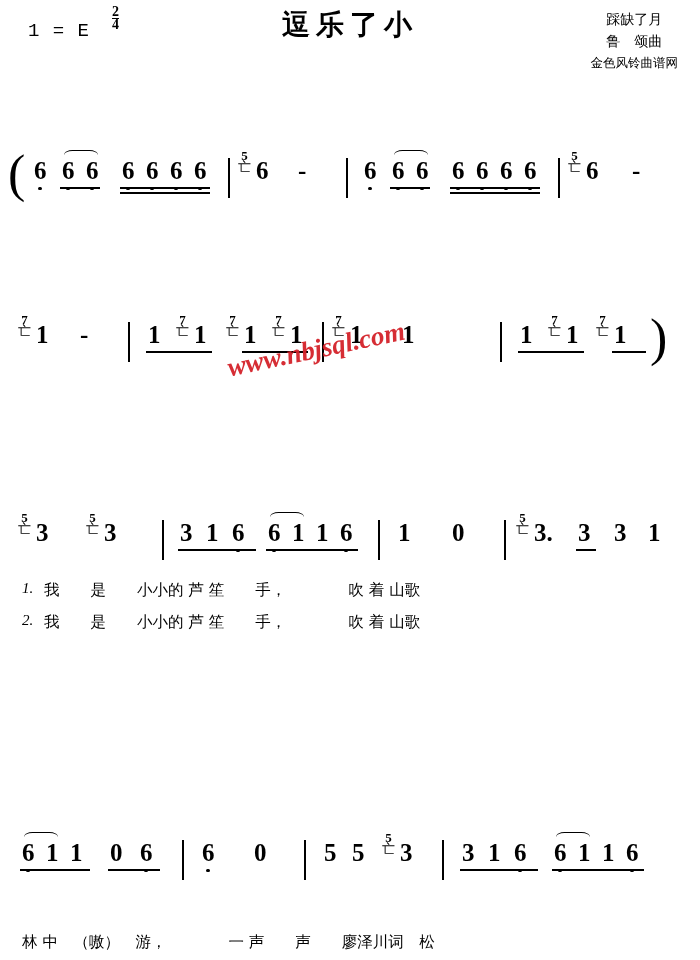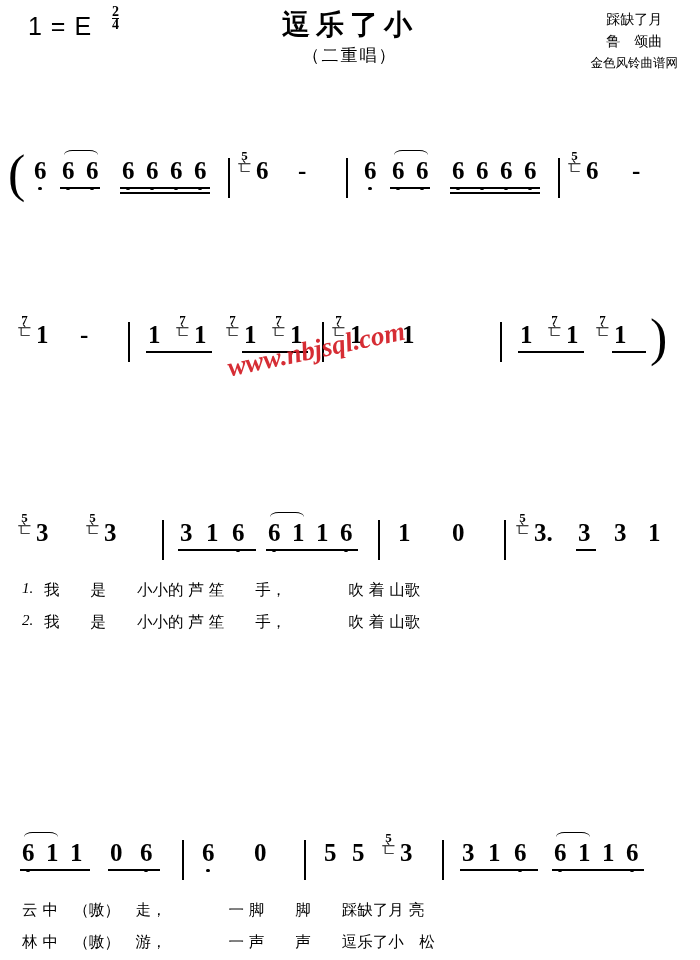--- a/index.html
+++ b/index.html
@@ -9,22 +9,22 @@
     font-family:"Liberation Serif", serif;
     color:#000;
     position:relative;
     overflow:hidden;
   }
   .page{position:relative;width:700px;height:960px;}
 
   
   .hdr{position:relative;height:86px;}
   .keysig{
-    position:absolute;left:28px;top:12px;
-    font-size:25px;font-family:Liberation Sans, sans-serif;
+    position:absolute;left:28px;top:20px;
+    font-size:19px;font-family:Liberation Mono, monospace;
     letter-spacing:1px;
   }
   .meter{
     position:absolute;left:112px;top:6px;
     font-size:14px;line-height:12px;text-align:center;
     font-weight:bold;
   }
   .meter .num{display:block;}
   .meter .den{display:block;border-top:1.5px solid #000;}
   .title{
@@ -113,21 +113,20 @@
 
 <div class="page">
 
   <div class="hdr">
     <div class="keysig">1 = E</div>
     <div class="meter">
       <span class="num">2</span>
       <span class="den">4</span>
     </div>
     <div class="title">逗乐了小</div>
-    <div class="subtitle">（二重唱）</div>
     <div class="credits">
       <div>踩缺了月</div>
       <div>鲁　颂曲</div>
       <div class="site">金色风铃曲谱网</div>
     </div>
   </div>
 
   <div class="system" style="height:66px;">
     <div class="paren" style="left:8px;top:62px;">(</div>
 
@@ -320,22 +319,21 @@
     <div class="note dot-low" style="left:514px;top:442px;">6</div>
     <div class="beam" style="left:460px;top:471px;width:78px;"></div>
 
     <div class="note dot-low" style="left:554px;top:442px;">6</div>
     <div class="note" style="left:578px;top:442px;">1</div>
     <div class="note" style="left:602px;top:442px;">1</div>
     <div class="note dot-low" style="left:626px;top:442px;">6</div>
     <div class="beam" style="left:552px;top:471px;width:92px;"></div>
     <div class="slur" style="left:556px;top:434px;width:34px;"></div>
 
-    <div class="lyric" style="left:22px;top:502px;">云 中　（嗷）　走，　　　　一 脚　　脚　　踩缺了月 亮</div>
-    <div class="lyric" style="left:22px;top:534px;">林 中　（嗷）　游，　　　　一 声　　声　　逗乐了小　松</div>
+    <div class="lyric" style="left:22px;top:534px;">林 中　（嗷）　游，　　　　一 声　　声　　廖泽川词　松</div>
   </div>
 
   <div class="system" style="height:150px;">
     
     
 
     
 
     
     

